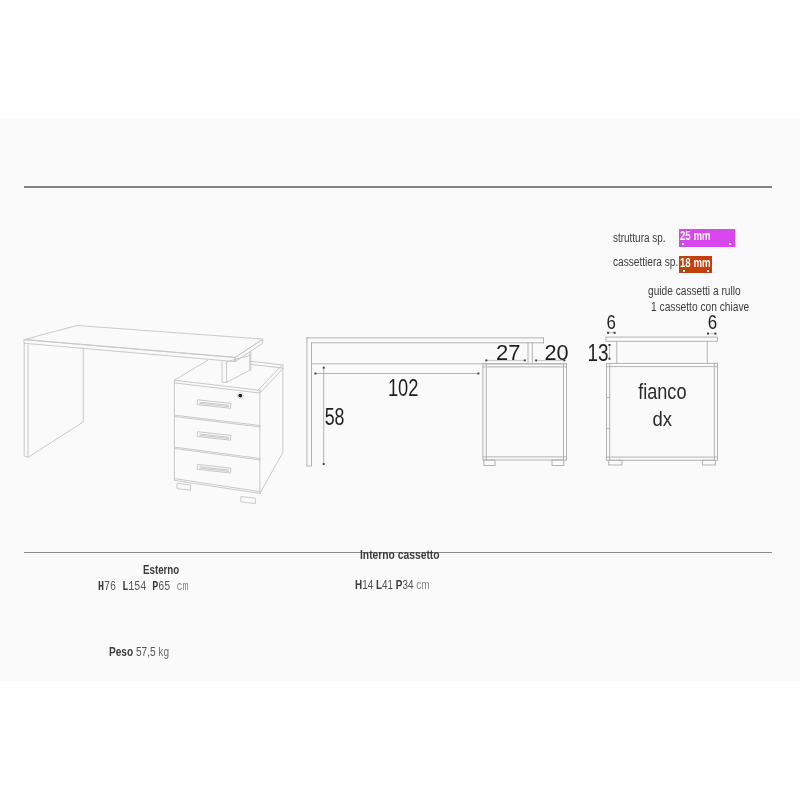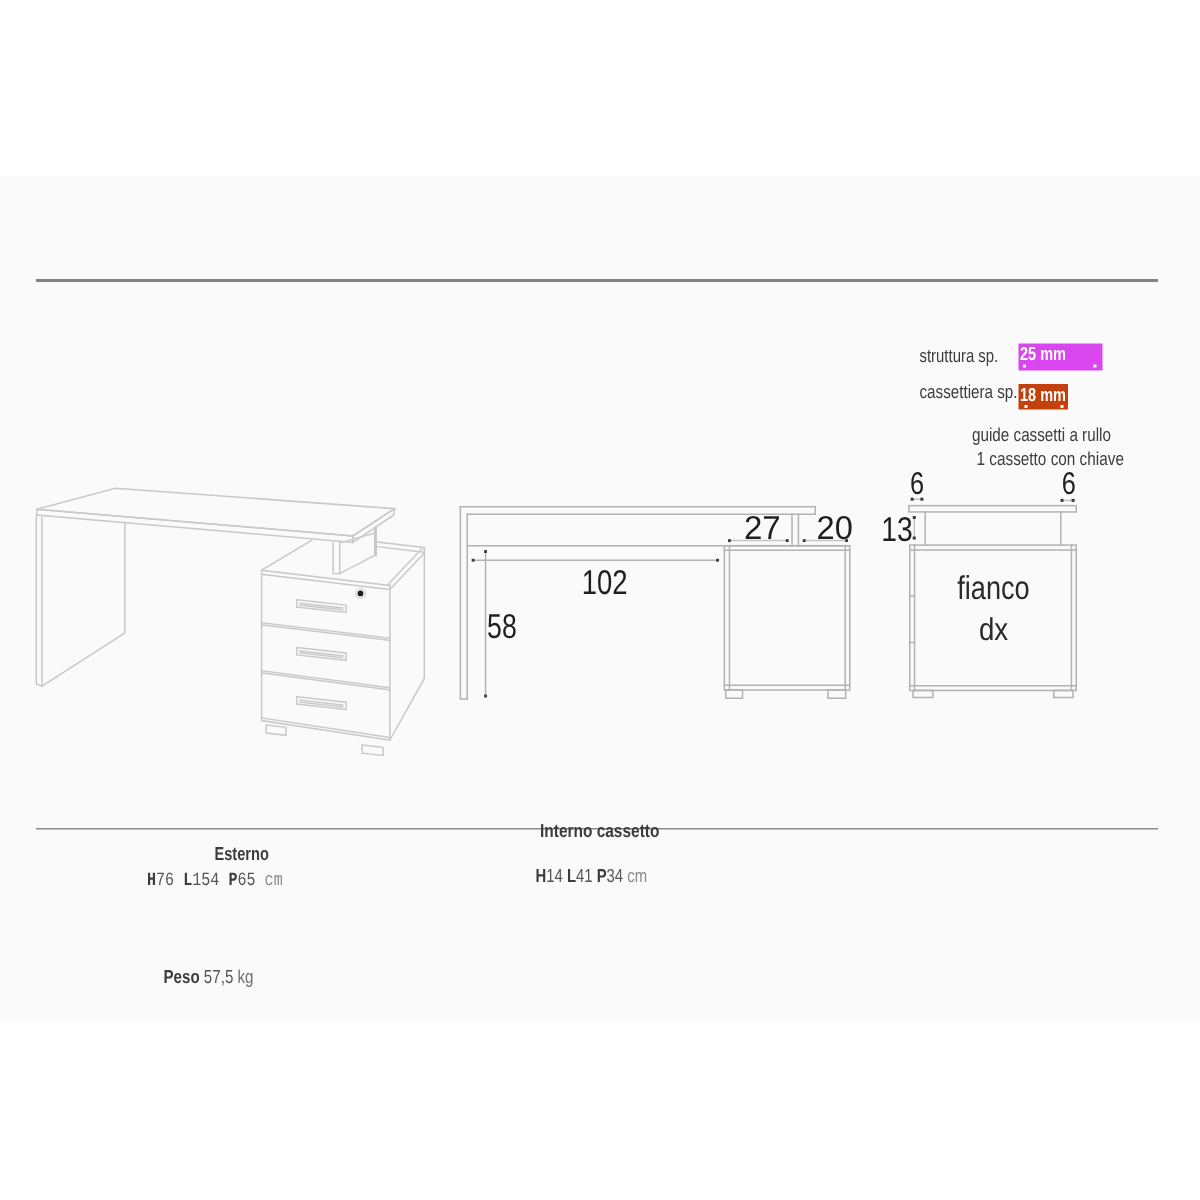--- a/index.html
+++ b/index.html
@@ -56,21 +56,21 @@
 </div>
 
 <div class="abs" style="left:108.7px;top:597.8px;width:90px;margin-top:44px;">
   <span class="sqz" id="f3" style="transform:scaleX(0.8067);font-size:12.5px;color:#555;"><b style="color:#3c3c3c;">Peso</b> 57,5 <span style="color:#6e6e6e;">kg</span></span>
 </div>
 
 <div class="abs" style="left:360.1px;top:545px;width:110px;">
   <span class="sqz" id="f4" style="transform:scaleX(0.8243);font-size:12.5px;font-weight:bold;color:#3c3c3c;">Interno cassetto</span>
 </div>
 
-<div class="abs" style="left:357px;top:574.5px;width:110px;">
+<div class="abs" style="left:347px;top:574.5px;width:110px;text-align:center;">
   <span class="sqz" id="f5" style="transform:scaleX(0.7927);font-size:12.5px;color:#555;"><b style="color:#3c3c3c;">H</b>14 <b style="color:#3c3c3c;">L</b>41 <b style="color:#3c3c3c;">P</b>34 <span style="color:#8a8a8a;">cm</span></span>
 </div>
 
 <svg class="abs" style="left:0;top:0;" width="800" height="800" viewBox="0 0 800 800">
 <g fill="none" stroke-linecap="square">
 
 <g stroke="#c9c9c9" stroke-width="1">
 
   <polygon points="24.5,339.5 77,325.5 263,339.1 235.3,357.3"></polygon>
 

